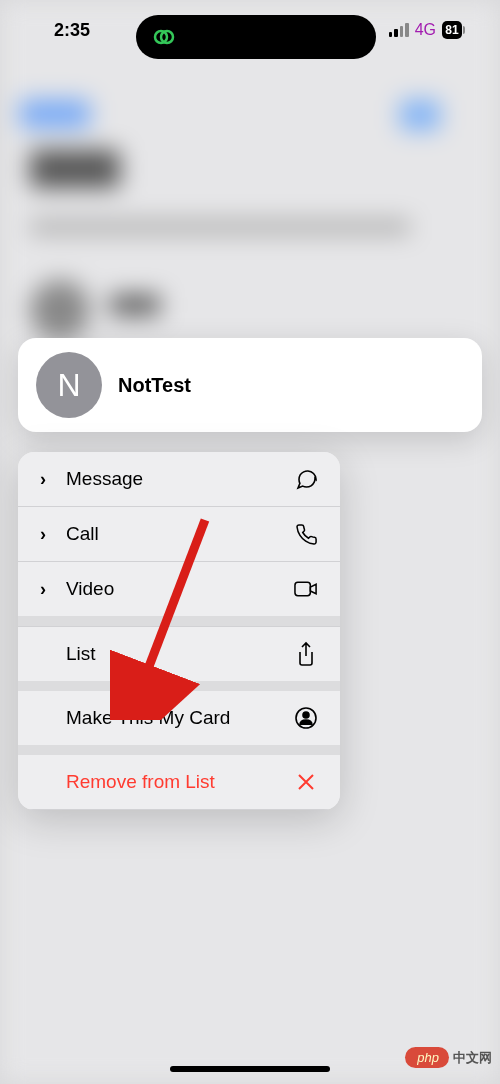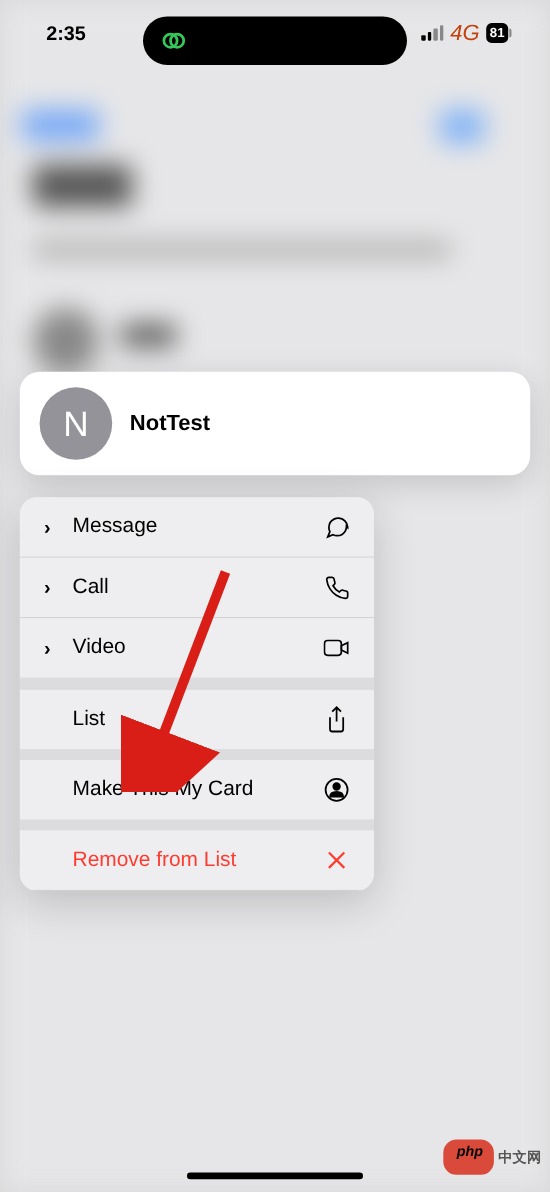--- a/index.html
+++ b/index.html
@@ -86,21 +86,21 @@
       height: 30px;
       background: #3a8fff;
       border-radius: 4px;
       opacity: 0.6;
     }
     
     
     .status-bar {
       position: absolute;
       top: 0;
-      left: 0;
+      left: 12px;
       right: 0;
       height: 60px;
       display: flex;
       align-items: center;
       justify-content: space-between;
       padding: 0 38px 0 42px;
       z-index: 10;
     }
     .status-time {
       font-size: 18px;
@@ -136,24 +136,23 @@
       gap: 2px;
       height: 14px;
     }
     .signal-bar {
       width: 3.5px;
       background: #888;
       border-radius: 1px;
     }
     .signal-bar.active { background: #000; }
     .network-label {
-      font-size: 20px;
+      font-size: 16px;
       font-weight: 500;
-      color: #c2410c;
-      font-style: italic;
+      color: #a21caf;
     }
     .battery {
       width: 20px;
       height: 18px;
       background: #000;
       border-radius: 5px;
       display: flex;
       align-items: center;
       justify-content: center;
       position: relative;
@@ -292,25 +291,25 @@
       position: absolute;
       bottom: 16px;
       right: 8px;
       display: flex;
       align-items: center;
       gap: 4px;
       z-index: 10;
     }
     .wm-badge {
       background: #d94a3a;
-      color: #000000;
+      color: #fef9c3;
       font-size: 13px;
-      font-weight: 700;
+      font-weight: 400;
       font-style: italic;
-      padding: 3px 10px 14px 12px;
+      padding: 3px 10px 3px 12px;
       border-radius: 12px;
     }
     .wm-text {
       font-size: 13px;
       color: #555;
       font-weight: 700;
     }
   </style>
 </head>
 <body>

